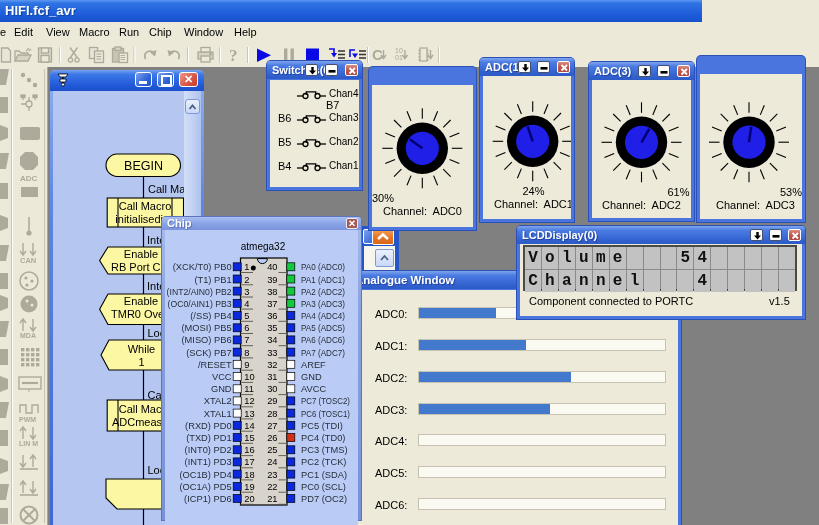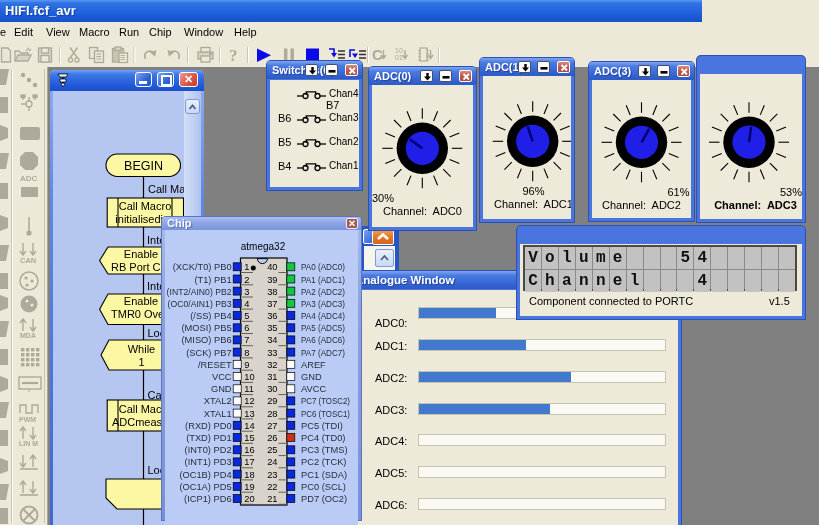--- a/index.html
+++ b/index.html
@@ -303,21 +303,21 @@
         </svg>
     </div>
   </div>
 </div>
 
 <div class="cwin" style="left:348px;top:271px;width:333px;height:258px;z-index:3;">
   <div class="tbar">
       <span class="t" style="left:7px;font-size:11.5px;">Analogue Window</span>
     </div>
   <div class="cbody" style="top:19px;">
-    <div class="ctext" style="left:24px;top:18px;margin-top:9px;">ADC0:</div>
+    <div class="ctext" style="left:24px;top:18px;">ADC0:</div>
     <div class="ctext" style="left:24px;top:50px;">ADC1:</div>
     <div class="ctext" style="left:24px;top:82px;">ADC2:</div>
     <div class="ctext" style="left:24px;top:114px;">ADC3:</div>
     <div class="ctext" style="left:24px;top:145px;">ADC4:</div>
     <div class="ctext" style="left:24px;top:177px;">ADC5:</div>
     <div class="ctext" style="left:24px;top:209px;">ADC6:</div>
     <div class="bar" style="top:17px;">
         <i style="width:77px"></i>
       </div>
     <div class="bar" style="top:49px;">
@@ -329,20 +329,39 @@
     <div class="bar" style="top:113px;">
         <i style="width:131px"></i>
       </div>
     <div class="bar" style="top:144px;"></div>
     <div class="bar" style="top:176px;"></div>
     <div class="bar" style="top:208px;"></div>
   </div>
 </div>
 
 <div class="cwin" style="left:517px;top:226px;width:288px;height:93px;z-index:4;">
+  <div class="tbar">
+      <span class="t">LCDDisplay(0)</span>
+    <div class="btn" style="right:42px;">
+        <svg width="13" height="12">
+          <path d="M6.5 2 L6.5 7" stroke="#000" stroke-width="2.4"></path>
+          <path d="M3 5.5 L6.5 9.5 L10 5.5 Z" fill="#000"></path>
+        </svg>
+      </div>
+    <div class="btn" style="right:23px;">
+        <svg width="13" height="12">
+          <rect x="2.5" y="5" width="7" height="2.6" fill="#000"></rect>
+        </svg>
+      </div>
+    <div class="btn close" style="right:4px;">
+        <svg width="13" height="12">
+          <path d="M3.5 3 L9 8.5 M9 3 L3.5 8.5" stroke="#fff" stroke-width="1.8"></path>
+        </svg>
+      </div>
+  </div>
   <div class="cbody" style="top:18px;">
     <div id="lcdgrid">
       <b>V</b>
         <b>o</b>
         <b>l</b>
         <b>u</b>
         <b>m</b>
         <b>e</b>
         <b></b>
         <b></b>
@@ -619,39 +638,20 @@
         <circle cx="21.5" cy="11" r="2.5"></circle>
           <line x1="24" y1="11" x2="30" y2="11"></line>
         <path d="M10.3 10 L10.3 6.8 L19.7 6.8 L19.7 10"></path>
       </g>
     </svg>
     <div class="ctext" style="left:59px;top:80px;font-size:10px;">Chan1</div>
 
   </div>
 </div>
 <div class="cwin" style="left:369px;top:67px;width:107px;height:163px;z-index:7;">
-  <div class="tbar">
-      <span class="t">ADC(0)</span>
-    <div class="btn" style="right:43px;">
-        <svg width="13" height="12">
-          <path d="M6.5 2 L6.5 7" stroke="#000" stroke-width="2.4"></path>
-          <path d="M3 5.5 L6.5 9.5 L10 5.5 Z" fill="#000"></path>
-        </svg>
-      </div>
-    <div class="btn" style="right:24px;">
-        <svg width="13" height="12">
-          <rect x="2.5" y="5" width="7" height="2.6" fill="#000"></rect>
-        </svg>
-      </div>
-    <div class="btn close" style="right:4px;">
-        <svg width="13" height="12">
-          <path d="M3.5 3 L9 8.5 M9 3 L3.5 8.5" stroke="#fff" stroke-width="1.8"></path>
-        </svg>
-      </div>
-  </div>
   <div class="cbody" style="top:18px;">
     <svg width="101" height="142">
       <g stroke="#000" stroke-width="1.1">
           <line x1="50.3" y1="33.8" x2="50.3" y2="23.3"></line>
           <line x1="61.6" y1="36.0" x2="65.6" y2="26.3"></line>
           <line x1="71.2" y1="42.4" x2="78.6" y2="35.0"></line>
           <line x1="77.6" y1="52.0" x2="87.3" y2="48.0"></line>
           <line x1="79.8" y1="63.3" x2="90.3" y2="63.3"></line>
           <line x1="77.6" y1="74.6" x2="87.3" y2="78.6"></line>
           <line x1="71.2" y1="84.2" x2="78.6" y2="91.6"></line>
@@ -710,21 +710,21 @@
           <line x1="22.4" y1="76.6" x2="12.7" y2="80.6"></line>
           <line x1="20.2" y1="65.3" x2="9.7" y2="65.3"></line>
           <line x1="22.4" y1="54.0" x2="12.7" y2="50.0"></line>
           <line x1="28.8" y1="44.4" x2="21.4" y2="37.0"></line>
           <line x1="38.4" y1="38.0" x2="34.4" y2="28.3"></line>
         </g>
       <circle cx="49.7" cy="65.3" r="25.7" fill="#000"></circle>
       <circle cx="49.7" cy="65.3" r="16.6" fill="#1F1FE8"></circle>
       <line x1="49.7" y1="65.3" x2="44.7" y2="50.6" stroke="#000070" stroke-width="2.4"></line>
     </svg>
-    <div class="ctext" style="left:0;top:109px;width:101px;text-align:center;">96%</div>
+    <div class="ctext" style="left:0;top:109px;width:101px;text-align:center;">24%</div>
     <div class="ctext" style="left:0;top:122px;width:101px;text-align:center;">Channel:&nbsp; ADC1</div>
   </div>
 </div>
 <div class="cwin" style="left:589px;top:62px;width:105px;height:159px;z-index:7;">
   <div class="tbar">
       <span class="t">ADC(3)</span>
     <div class="btn" style="right:43px;">
         <svg width="13" height="12">
           <path d="M6.5 2 L6.5 7" stroke="#000" stroke-width="2.4"></path>
           <path d="M3 5.5 L6.5 9.5 L10 5.5 Z" fill="#000"></path>
@@ -788,15 +788,15 @@
           <line x1="19.5" y1="68.2" x2="9.0" y2="68.2"></line>
           <line x1="21.7" y1="56.9" x2="12.0" y2="52.9"></line>
           <line x1="28.1" y1="47.3" x2="20.7" y2="39.9"></line>
           <line x1="37.7" y1="40.9" x2="33.7" y2="31.2"></line>
         </g>
       <circle cx="49.0" cy="68.2" r="25.7" fill="#000"></circle>
       <circle cx="49.0" cy="68.2" r="16.6" fill="#1F1FE8"></circle>
       <line x1="49.0" y1="68.2" x2="51.2" y2="52.9" stroke="#000070" stroke-width="2.4"></line>
     </svg>
     <div class="ctext" style="left:16px;top:112px;width:102px;text-align:center;margin-left:24px;">53%</div>
-    <div class="ctext" style="left:0;top:125px;width:111px;text-align:center;font-weight:bold;">Channel:&nbsp; ADC3</div>
+    <div class="ctext" style="left:0;top:125px;width:111px;text-align:center;">Channel:&nbsp; ADC3</div>
   </div>
 </div>
 
 </body></html>

